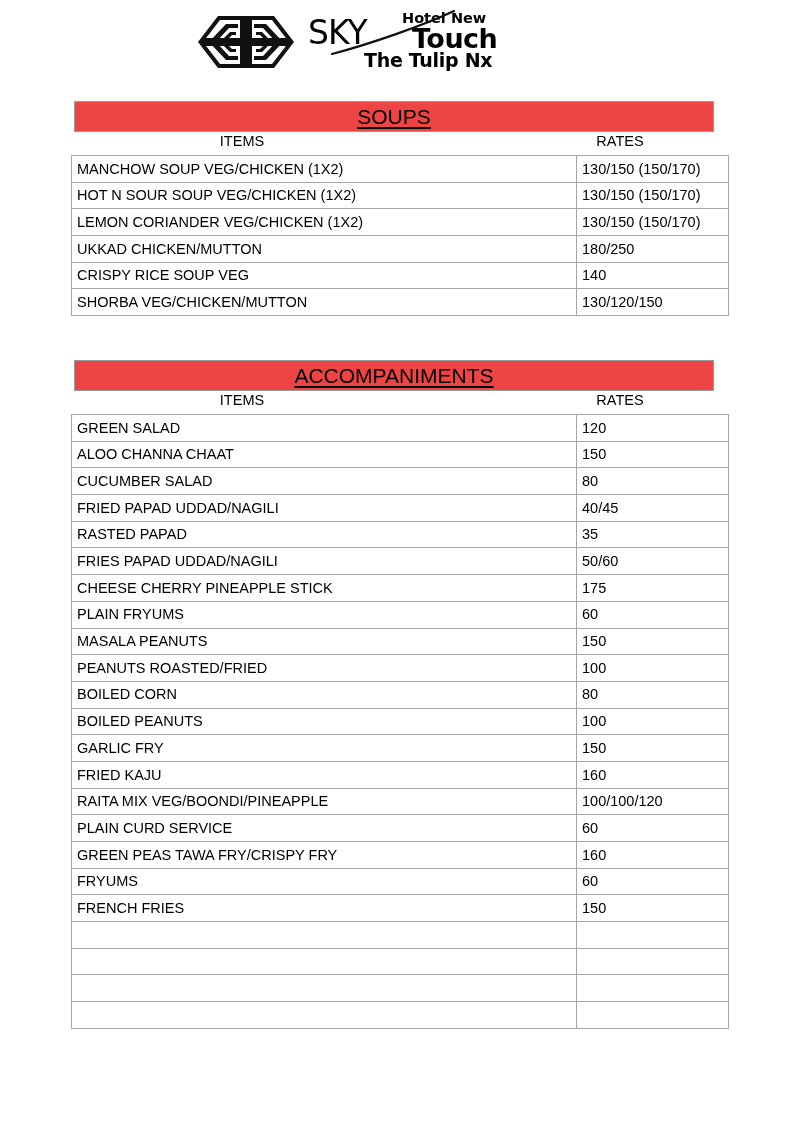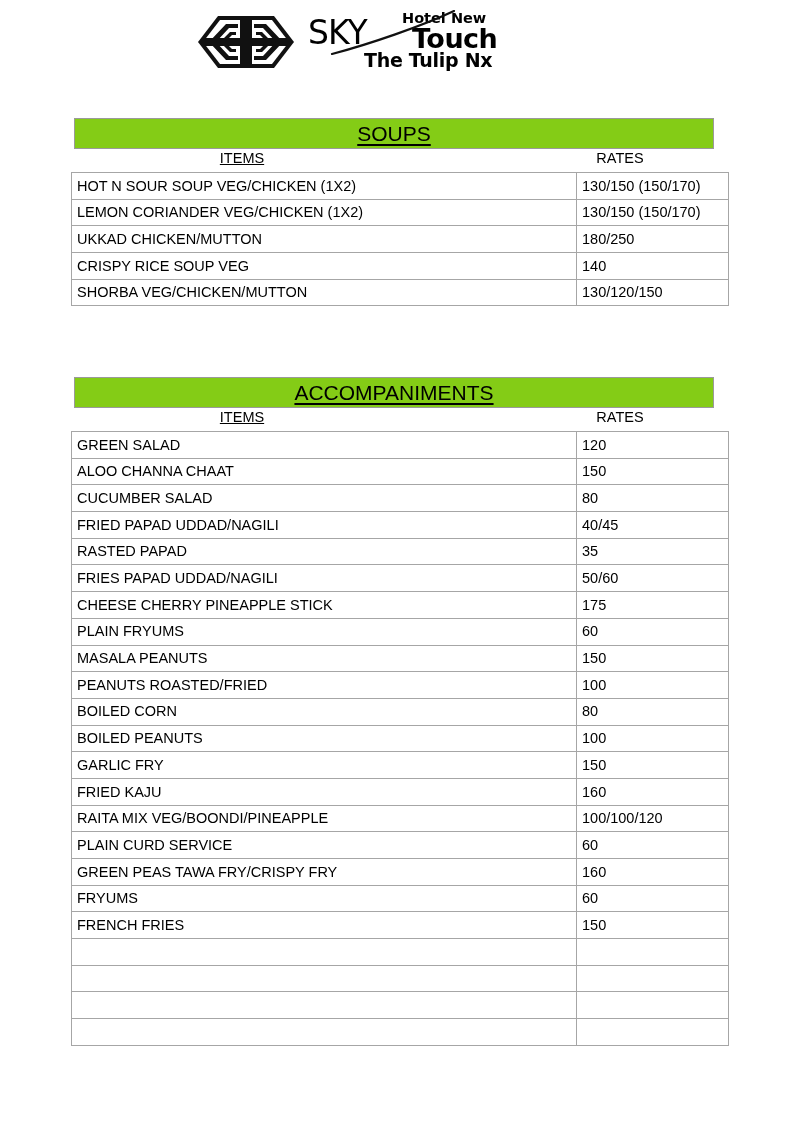--- a/index.html
+++ b/index.html
@@ -105,22 +105,21 @@
 
   .section-title-box {
     margin-left: 3px;
     width: 640px;
     height: 31px;
     border: 1px solid #9a9a9a;
     box-sizing: border-box;
     display: flex;
     align-items: center;
     justify-content: center;
-    background: #84cc16;
-    margin-top: 17px;
+    background: #ef4444;
   }
   .section-title {
     font-size: 21px;
     line-height: 1;
     text-decoration: underline;
     text-underline-offset: 3px;
     white-space: nowrap;
   }
 
   .colhead {
@@ -129,21 +128,21 @@
     width: 645px;
   }
   .colhead span {
     position: absolute;
     top: 2px;
     font-size: 14.5px;
     line-height: 1;
     white-space: nowrap;
     transform: translateX(-50%);
   }
-  .colhead .ch-items { left: 171px; text-decoration: underline; }
+  .colhead .ch-items { left: 171px; }
   .colhead .ch-rates { left: 549px; }
 
   table.menu {
     border-collapse: collapse;
     width: 645px;
     table-layout: fixed;
     margin-top: 1px;
   }
   table.menu td {
     border: 1px solid #a6a6a6;
@@ -192,20 +191,24 @@
   <div class="section-title-box">
     <div class="section-title">SOUPS</div>
   </div>
   <div class="colhead">
     <span class="ch-items">ITEMS</span>
     <span class="ch-rates">RATES</span>
   </div>
   <table class="menu">
     <tbody>
         <tr class="">
+          <td class="c-item">MANCHOW SOUP VEG/CHICKEN (1X2)</td>
+          <td class="c-rate">130/150 (150/170)</td>
+        </tr>
+        <tr class="">
           <td class="c-item">HOT N SOUR SOUP VEG/CHICKEN (1X2)</td>
           <td class="c-rate">130/150 (150/170)</td>
         </tr>
         <tr class="">
           <td class="c-item">LEMON CORIANDER VEG/CHICKEN (1X2)</td>
           <td class="c-rate">130/150 (150/170)</td>
         </tr>
         <tr class="">
           <td class="c-item">UKKAD CHICKEN/MUTTON</td>
           <td class="c-rate">180/250</td>

